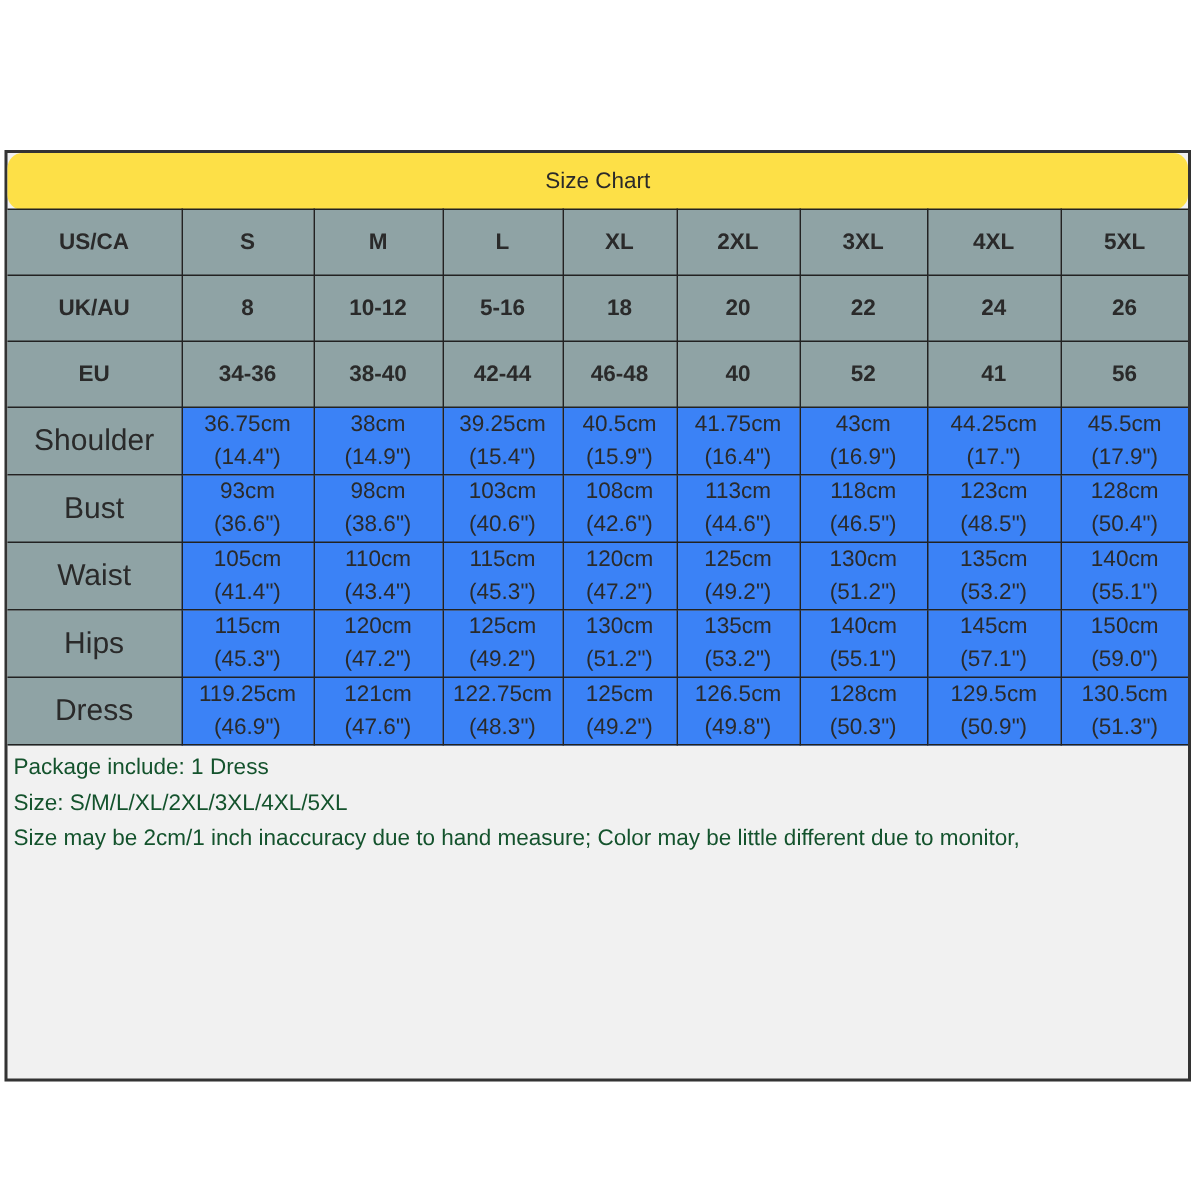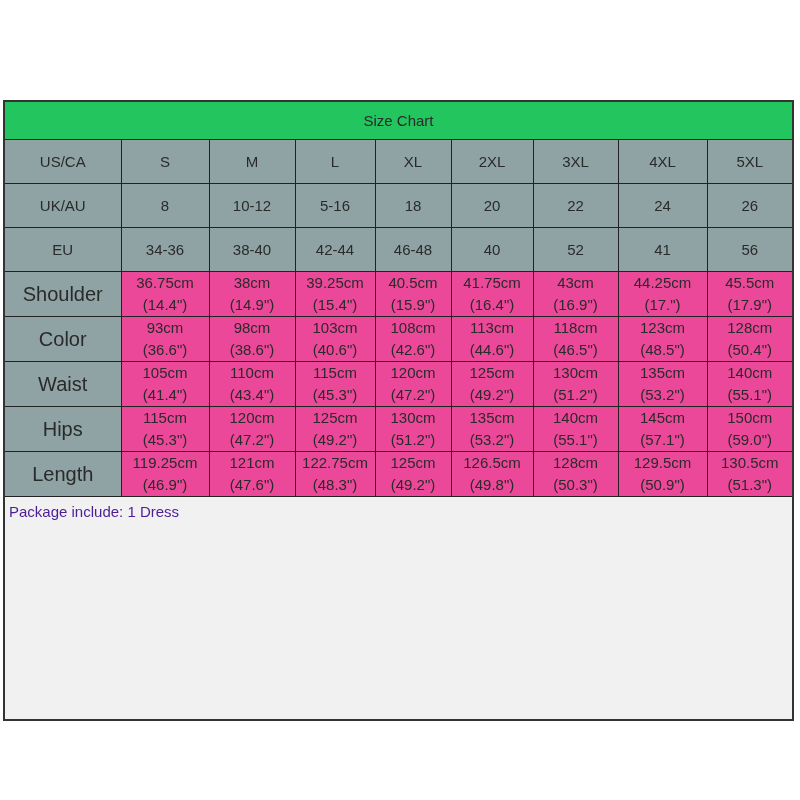--- a/index.html
+++ b/index.html
@@ -32,40 +32,41 @@
     text-align: center;
     vertical-align: middle;
     padding: 0;
     font-size: 15px;
     color: #2a2a2a;
   }
   table.size-chart tr:first-child td { border-top: none; }
   table.size-chart td:first-child { border-left: none; }
   table.size-chart td:last-child { border-right: none; }
   .title-cell {
-    background: #22c55e;
+    background: #fde047;
     height: 37px;
     font-size: 15px;
+    border-radius: 10px;
   }
   .gray {
     background: #8fa3a5;
   }
   .light {
-    background: #ec4899;
-  }
-  tr.size-row td { height: 43px; }
+    background: #3b82f6;
+  }
+  tr.size-row td { height: 43px; font-weight: bold; }
   tr.meas-row td { height: 44px; line-height: 22px; font-size: 15px; }
   tr.meas-row td.label { font-size: 20px; }
   tr.size-row td.label { font-size: 15px; }
   .cm, .inch { display: block; }
   .notes {
     padding: 3px 4px 0 4px;
     font-size: 15px;
     line-height: 23.5px;
-    color: #4c1d95;
+    color: #14532d;
   }
   .notes div { white-space: nowrap; }
 </style>
 </head>
 <body>
 
 <div class="sheet">
   <table class="size-chart">
     <colgroup>
       <col style="width:116px">
@@ -144,21 +145,21 @@
           <td class="light">
             <span class="cm">44.25cm</span>
             <span class="inch">(17.")</span>
           </td>
           <td class="light">
             <span class="cm">45.5cm</span>
             <span class="inch">(17.9")</span>
           </td>
         </tr>
         <tr class="meas-row">
-          <td class="gray label">Color</td>
+          <td class="gray label">Bust</td>
           <td class="light">
             <span class="cm">93cm</span>
             <span class="inch">(36.6")</span>
           </td>
           <td class="light">
             <span class="cm">98cm</span>
             <span class="inch">(38.6")</span>
           </td>
           <td class="light">
             <span class="cm">103cm</span>
@@ -249,21 +250,21 @@
           <td class="light">
             <span class="cm">145cm</span>
             <span class="inch">(57.1")</span>
           </td>
           <td class="light">
             <span class="cm">150cm</span>
             <span class="inch">(59.0")</span>
           </td>
         </tr>
         <tr class="meas-row">
-          <td class="gray label">Length</td>
+          <td class="gray label">Dress</td>
           <td class="light">
             <span class="cm">119.25cm</span>
             <span class="inch">(46.9")</span>
           </td>
           <td class="light">
             <span class="cm">121cm</span>
             <span class="inch">(47.6")</span>
           </td>
           <td class="light">
             <span class="cm">122.75cm</span>
@@ -287,14 +288,16 @@
           </td>
           <td class="light">
             <span class="cm">130.5cm</span>
             <span class="inch">(51.3")</span>
           </td>
         </tr>
       </tbody>
   </table>
   <div class="notes">
     <div>Package include: 1  Dress</div>
+    <div>Size: S/M/L/XL/2XL/3XL/4XL/5XL</div>
+    <div>Size may be 2cm/1 inch inaccuracy due to hand measure; Color may be little different due to monitor,</div>
   </div>
 </div>
 
 </body></html>

